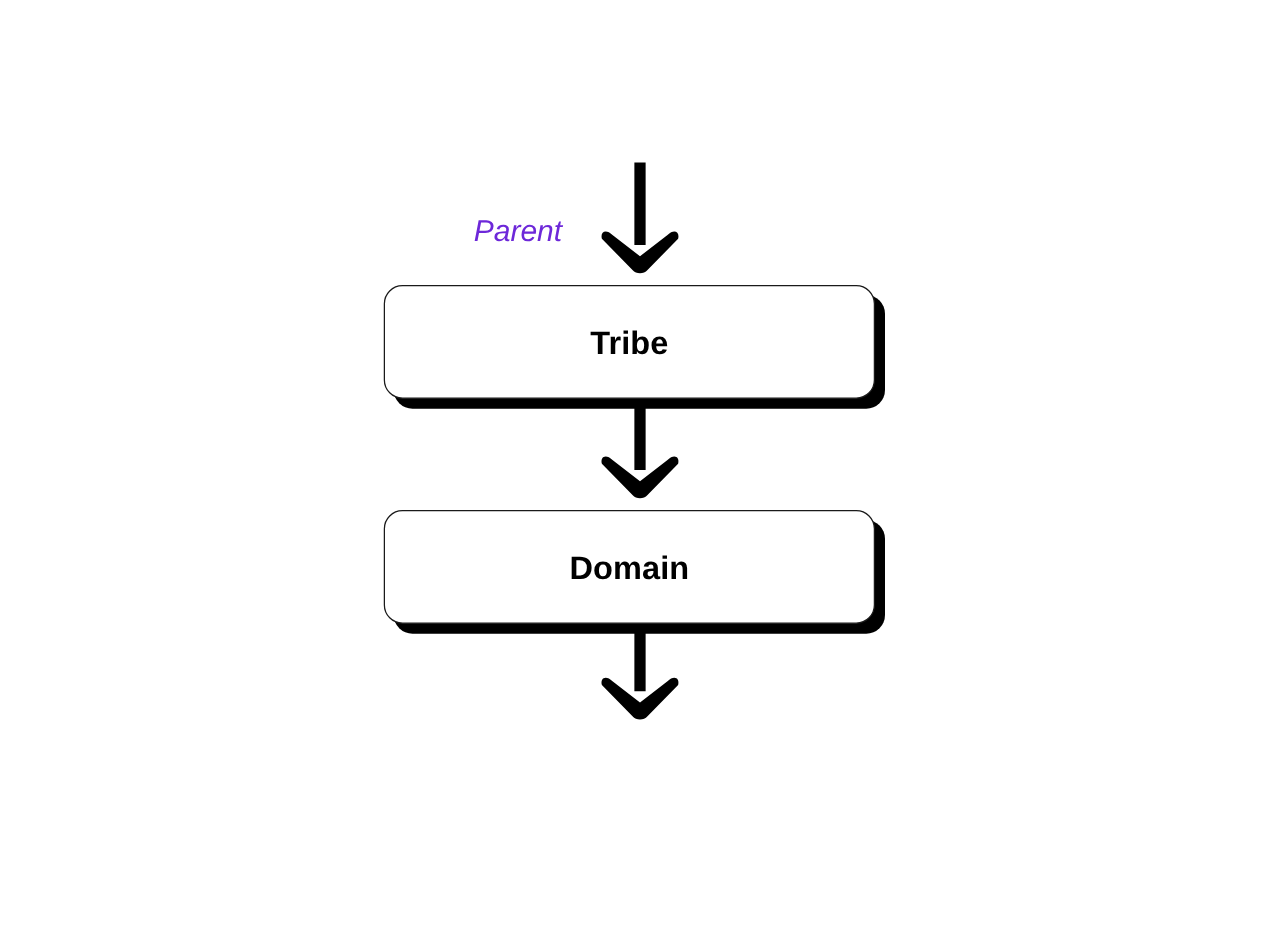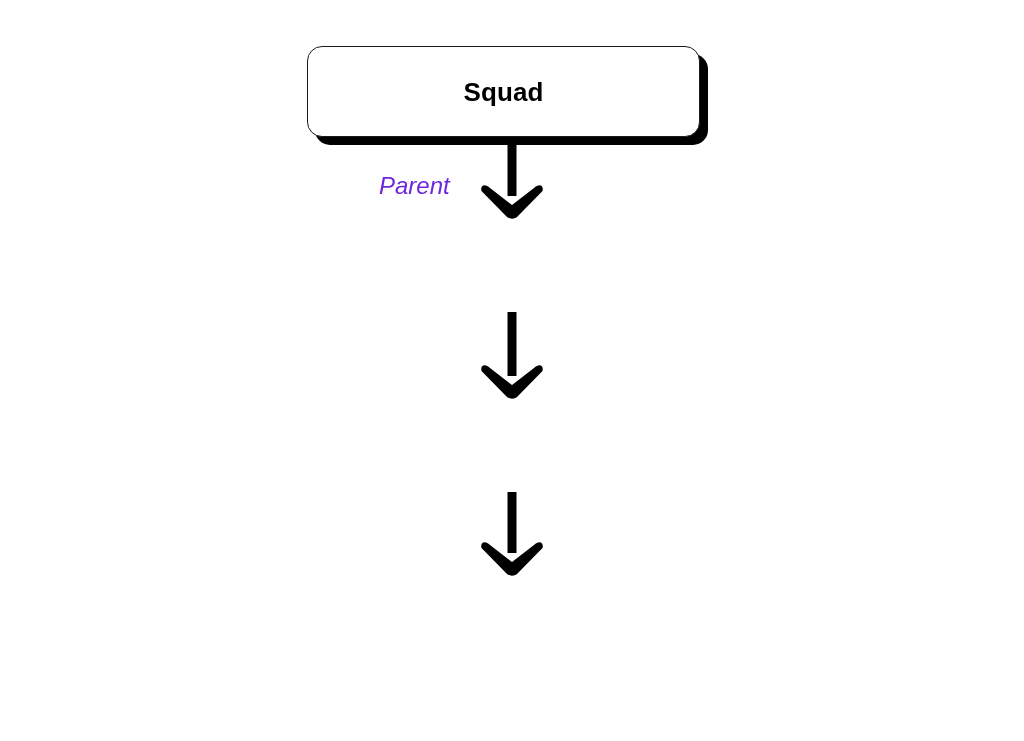--- a/index.html
+++ b/index.html
@@ -83,53 +83,56 @@
   #edge-label-parent {
     left: 379px;
     top: 174px;
   }
 </style>
 </head>
 <body>
 
 <div id="diagram-canvas">
 
-  <div id="node-squad" class="node">
-    <span class="node-label">Squad</span>
-  </div>
 
   <div id="connector-squad-tribe" class="connector">
     <svg viewBox="0 0 88 90" preserveAspectRatio="none">
       <path d="M 39.5 0 L 48.5 0 L 48.5 66 L 39.5 66 Z" fill="#000000"></path>
       <path d="M 22 58
                C 17 53, 12 55, 13.5 61
                L 38 86
                C 41 89.5, 47 89.5, 50 86
                L 74.5 61
                C 76 55, 71 53, 66 58
                L 44 75 Z" fill="#000000"></path>
     </svg>
   </div>
 
   <div id="edge-label-parent" class="edge-label">Parent</div>
 
+  <div id="node-tribe" class="node">
+    <span class="node-label">Tribe</span>
+  </div>
 
   <div id="connector-tribe-domain" class="connector">
     <svg viewBox="0 0 88 88" preserveAspectRatio="none">
       <path d="M 39.5 0 L 48.5 0 L 48.5 64 L 39.5 64 Z" fill="#000000"></path>
       <path d="M 22 56
                C 17 51, 12 53, 13.5 59
                L 38 84
                C 41 87.5, 47 87.5, 50 84
                L 74.5 59
                C 76 53, 71 51, 66 56
                L 44 73 Z" fill="#000000"></path>
     </svg>
   </div>
 
+  <div id="node-domain" class="node">
+    <span class="node-label">Domain</span>
+  </div>
 
   <div id="connector-domain-group" class="connector">
     <svg viewBox="0 0 88 85" preserveAspectRatio="none">
       <path d="M 39.5 0 L 48.5 0 L 48.5 61 L 39.5 61 Z" fill="#000000"></path>
       <path d="M 22 53
                C 17 48, 12 50, 13.5 56
                L 38 81
                C 41 84.5, 47 84.5, 50 81
                L 74.5 56
                C 76 50, 71 48, 66 53

